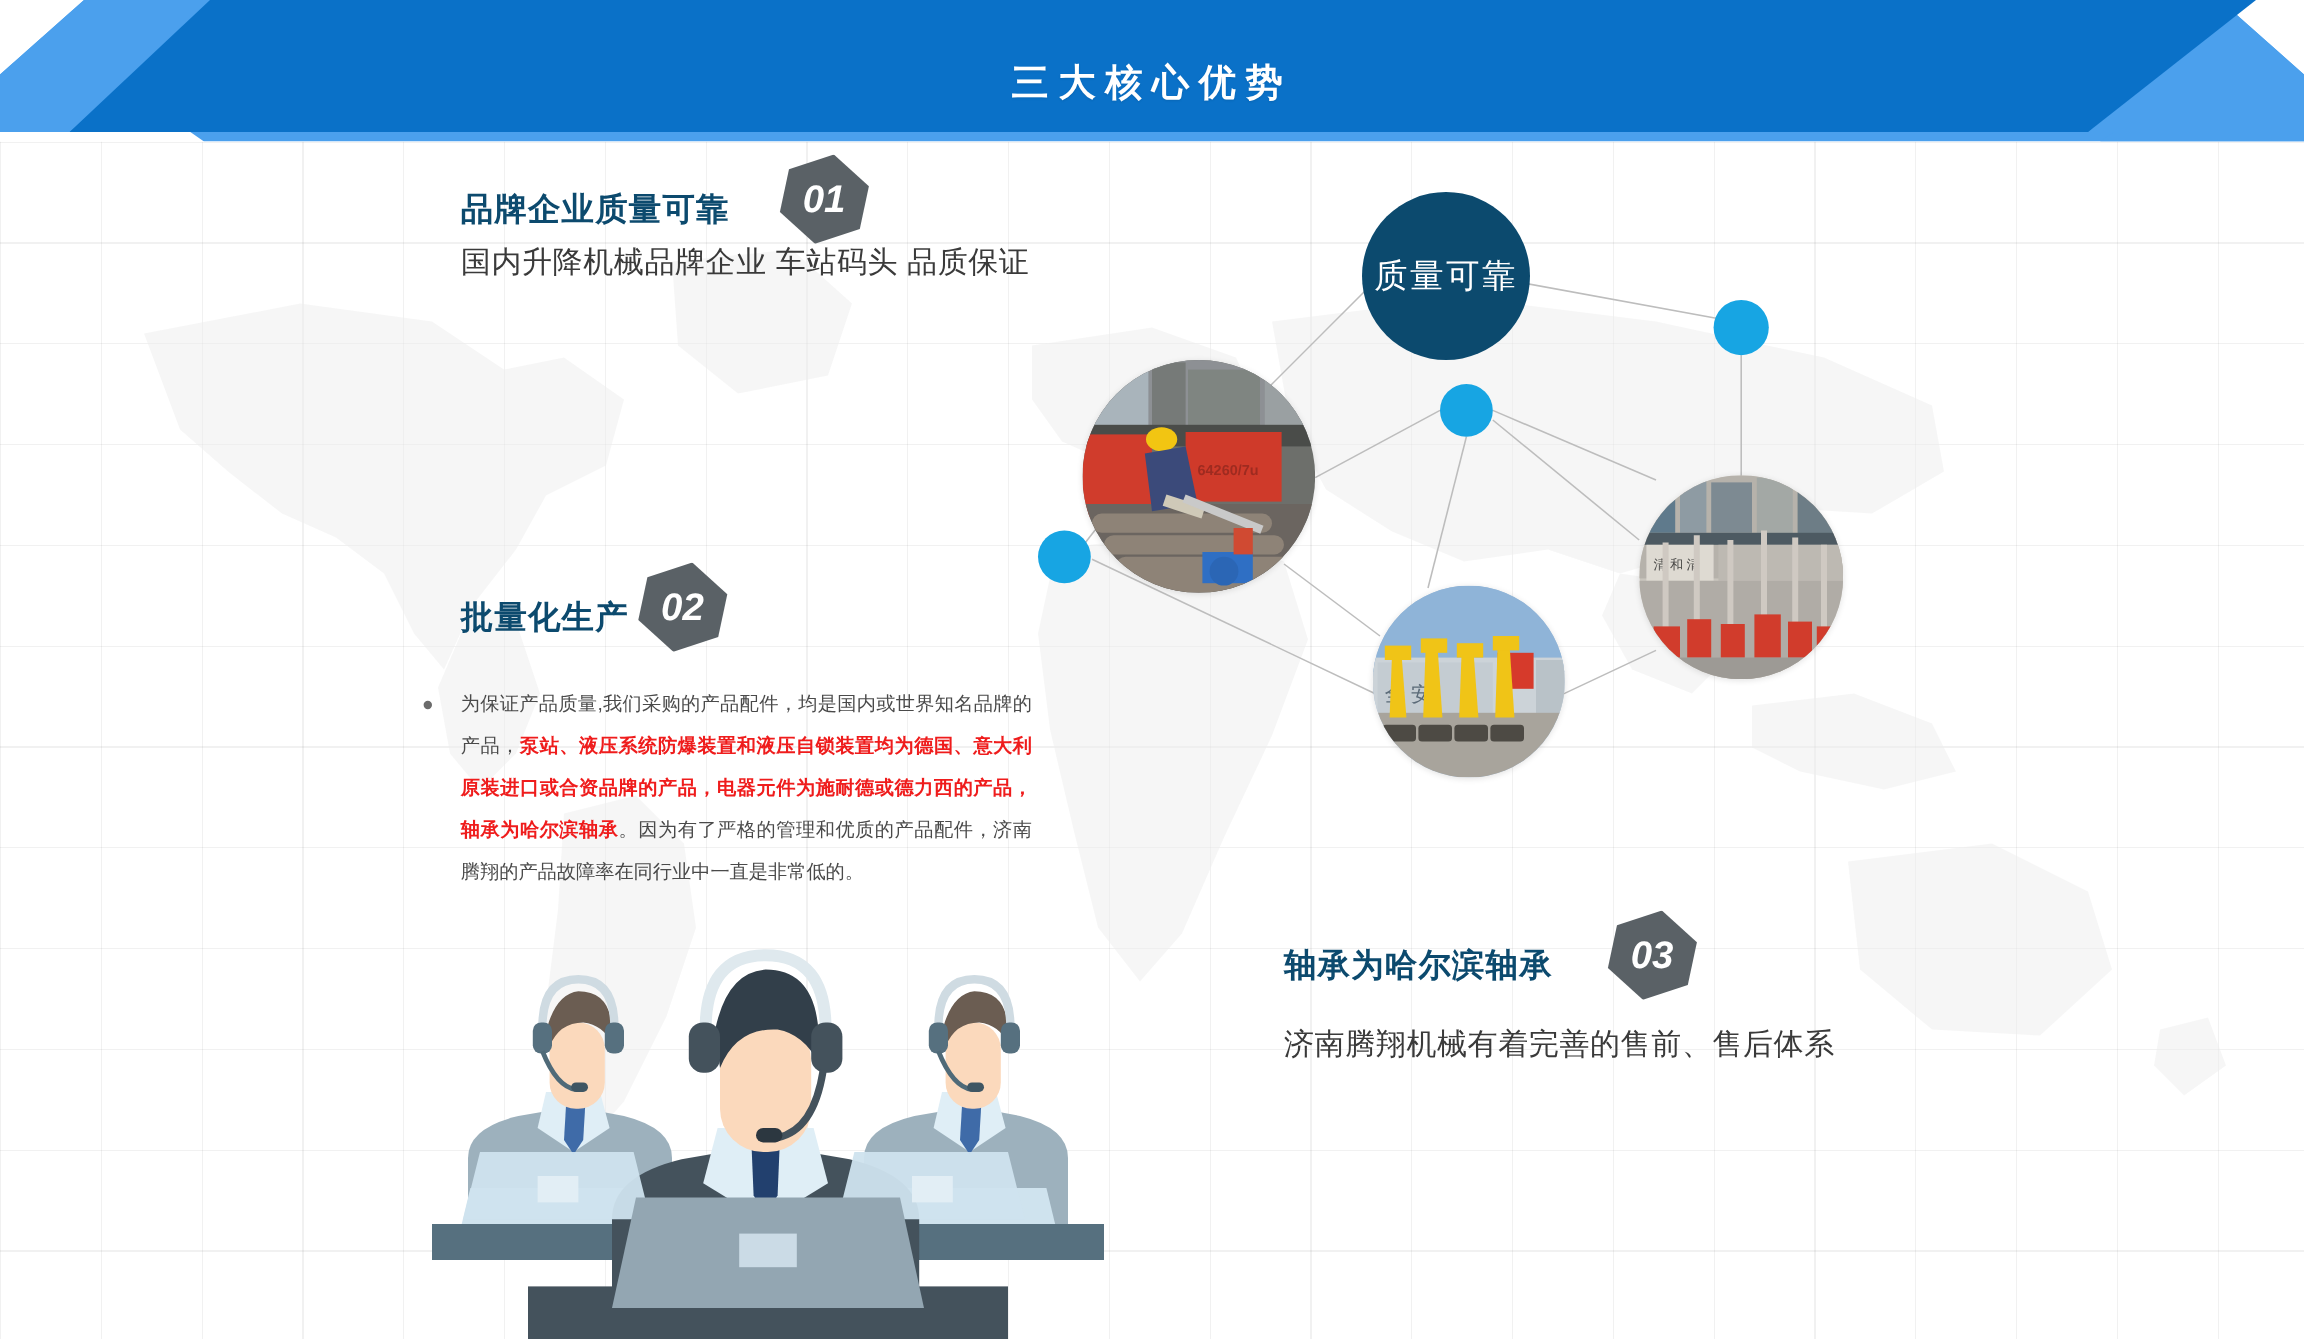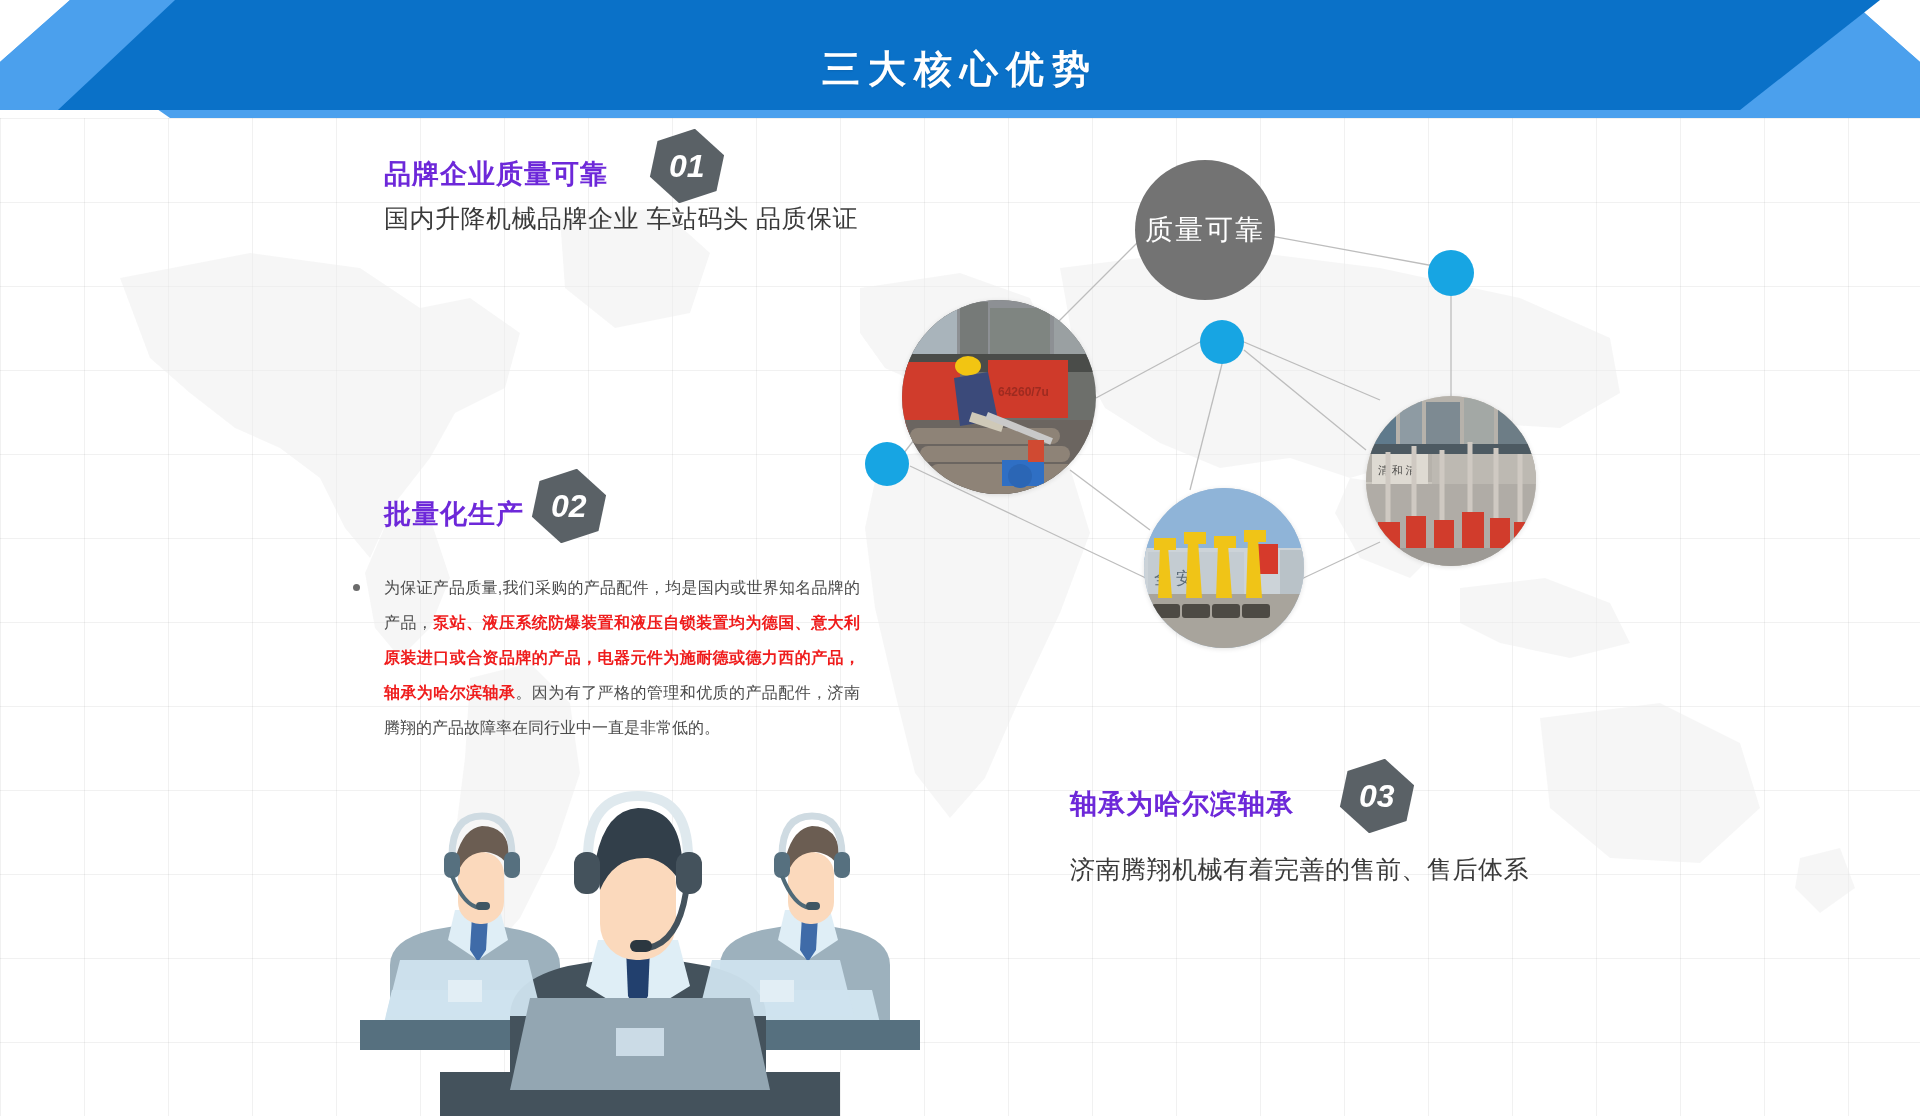--- a/index.html
+++ b/index.html
@@ -23,34 +23,34 @@
       repeating-linear-gradient(to bottom, rgba(0,0,0,0.055) 0 1px, transparent 1px 84px);
     background-position:0 0;
   }
   #bg-map{ position:absolute; left:0; top:40px; width:1920px; height:900px; opacity:.5; }
 
   
   #banner{ position:absolute; left:0; top:0; width:1920px; height:118px; z-index:5; }
   #banner-title{
     position:absolute; left:0; top:0; width:1920px; height:138px;
     display:flex; align-items:center; justify-content:center;
-    color:#fff; font-size:38px; font-weight:bold; letter-spacing:8px;
+    color:#fff; font-size:31px; font-weight:bold; letter-spacing:8px;
     text-shadow:0 1px 2px rgba(0,0,0,.10);
   }
 
   
   .feature{ position:absolute; z-index:6; }
   #feature-1{ left:300px; top:140px; width:560px; }
   #feature-2{ left:300px; top:480px; width:560px; }
   #feature-3{ left:1040px; top:770px; width:560px; }
 
   .feat-head{ position:relative; height:56px; }
   .feat-title{
     position:absolute; left:84px; bottom:4px;
-    font-size:27px; font-weight:bold; color:#6d28d9; letter-spacing:1px;
+    font-size:27px; font-weight:bold; color:#0c4a6e; letter-spacing:1px;
     white-space:nowrap; z-index:2;
   }
   #feature-1 .feat-title{ left:84px; }
   #feature-2 .feat-title{ left:84px; }
   #feature-3 .feat-title{ left:30px; }
 
   .hex{
     position:absolute; top:-12px; width:74px; height:76px;
     background:#5a6166;
     -webkit-clip-path: polygon(50% 0%, 96% 26%, 96% 74%, 50% 100%, 4% 74%, 4% 26%);
@@ -92,21 +92,21 @@
   .photo{
     position:absolute; border-radius:50%; overflow:hidden;
     box-shadow:0 1px 5px rgba(0,0,0,.12);
   }
   #photo-factory{ left:22px; top:150px; width:194px; height:194px; }
   #photo-street{  left:486px; top:246px; width:170px; height:170px; }
   #photo-yard{    left:264px; top:338px; width:160px; height:160px; }
 
   .bubble-main{
     position:absolute; left:255px; top:10px; width:140px; height:140px;
-    border-radius:50%; background:#737373;
+    border-radius:50%; background:#0c4a6e;
     display:flex; align-items:center; justify-content:center;
     color:#ffffff; font-size:28px; letter-spacing:2px;
   }
   .dot{ position:absolute; border-radius:50%; background:#17a5e3; }
   #dot-right{ left:548px; top:100px; width:46px; height:46px; }
   #dot-center{ left:320px; top:170px; width:44px; height:44px; }
   #dot-left{ left:-15px; top:292px; width:44px; height:44px; }
 
   
   #callcenter{ position:absolute; left:360px; top:790px; width:560px; height:326px; z-index:6; }

